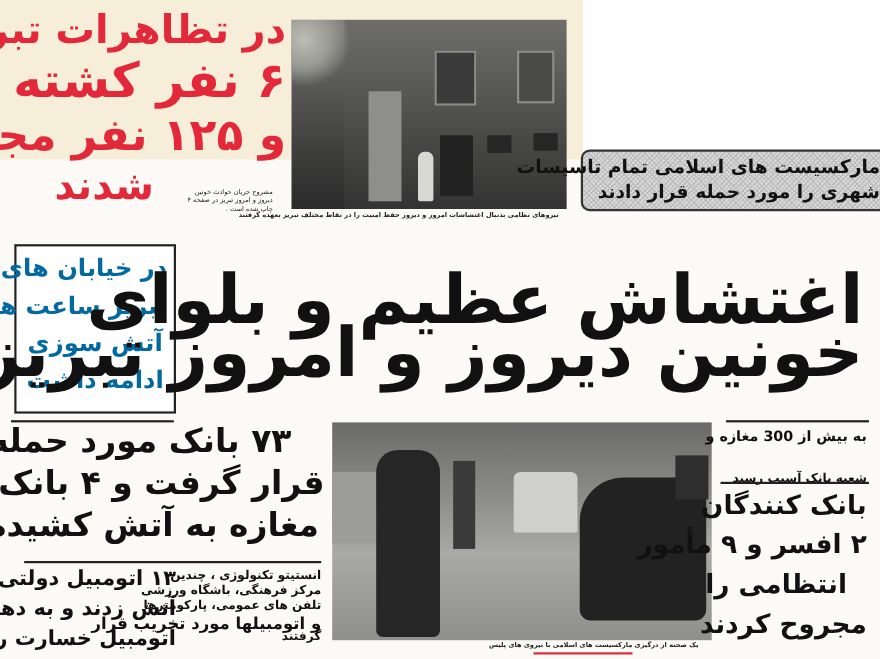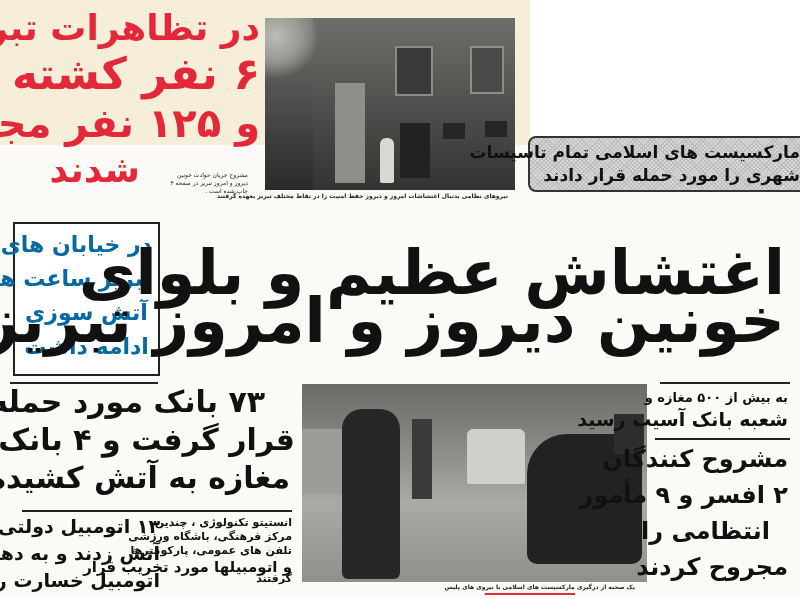--- a/index.html
+++ b/index.html
@@ -105,21 +105,21 @@
     <div class="pb-car"></div>
     <div class="pb-cyclist"></div>
     <div class="pb-man1"></div>
     <div class="pb-man2"></div>
     <div class="pb-people"></div>
   </div>
   <div class="caption rtl" style="right:165px;top:584px;font-weight:bold;">یک صحنه از درگیری مارکسیست های اسلامی با نیروی های پلیس</div>
   <div class="redline"></div>
 
   <div class="rule" style="left:660px;top:382px;width:130px;height:2px;"></div>
-  <div class="small-text rtl" style="right:12px;top:390px;font-size:13px;">به بیش از ۵۰۰ مغازه و</div>
-  <div class="small-text rtl" style="right:12px;top:408px;font-size:19px;">شعبه بانک آسیب رسید</div>
+  <div class="small-text rtl" style="right:12px;top:390px;font-size:13px;">به بیش از 300 مغازه و</div>
+  <div class="small-text rtl" style="right:12px;top:428px;font-size:11px;">شعبه بانک آسیب رسید</div>
   <div class="rule" style="left:655px;top:438px;width:135px;height:2px;"></div>
 
-  <div class="black-head rtl" style="right:12px;top:447px;font-size:24px;">مشروح کنندگان</div>
+  <div class="black-head rtl" style="right:12px;top:447px;font-size:24px;">بانک کنندگان</div>
   <div class="black-head rtl" style="right:12px;top:483px;font-size:24px;">۲ افسر و ۹ مأمور</div>
   <div class="black-head rtl" style="right:12px;top:555px;font-size:24px;">مجروح کردند</div>
   <div class="black-head rtl" style="right:30px;top:519px;font-size:24px;">انتظامی را</div>
 </div>
 
 </body></html>

